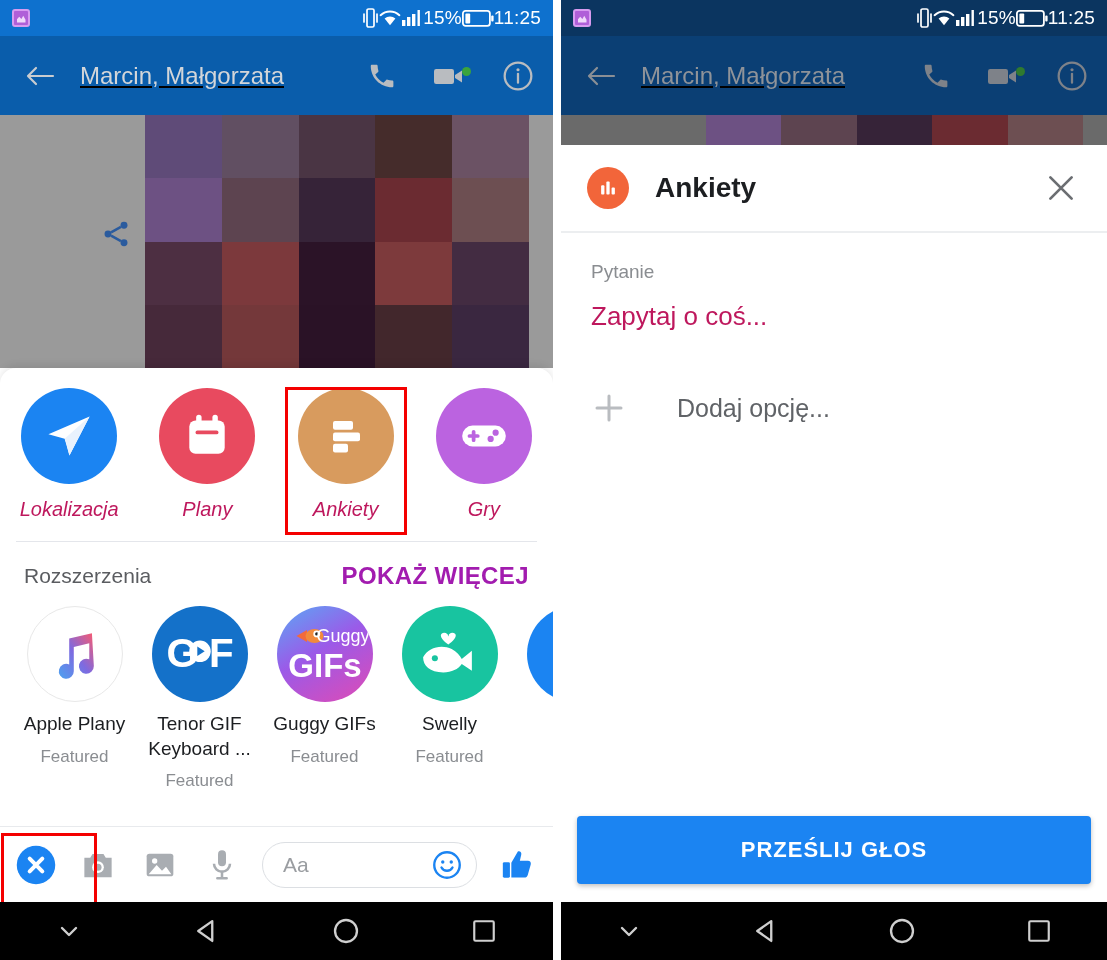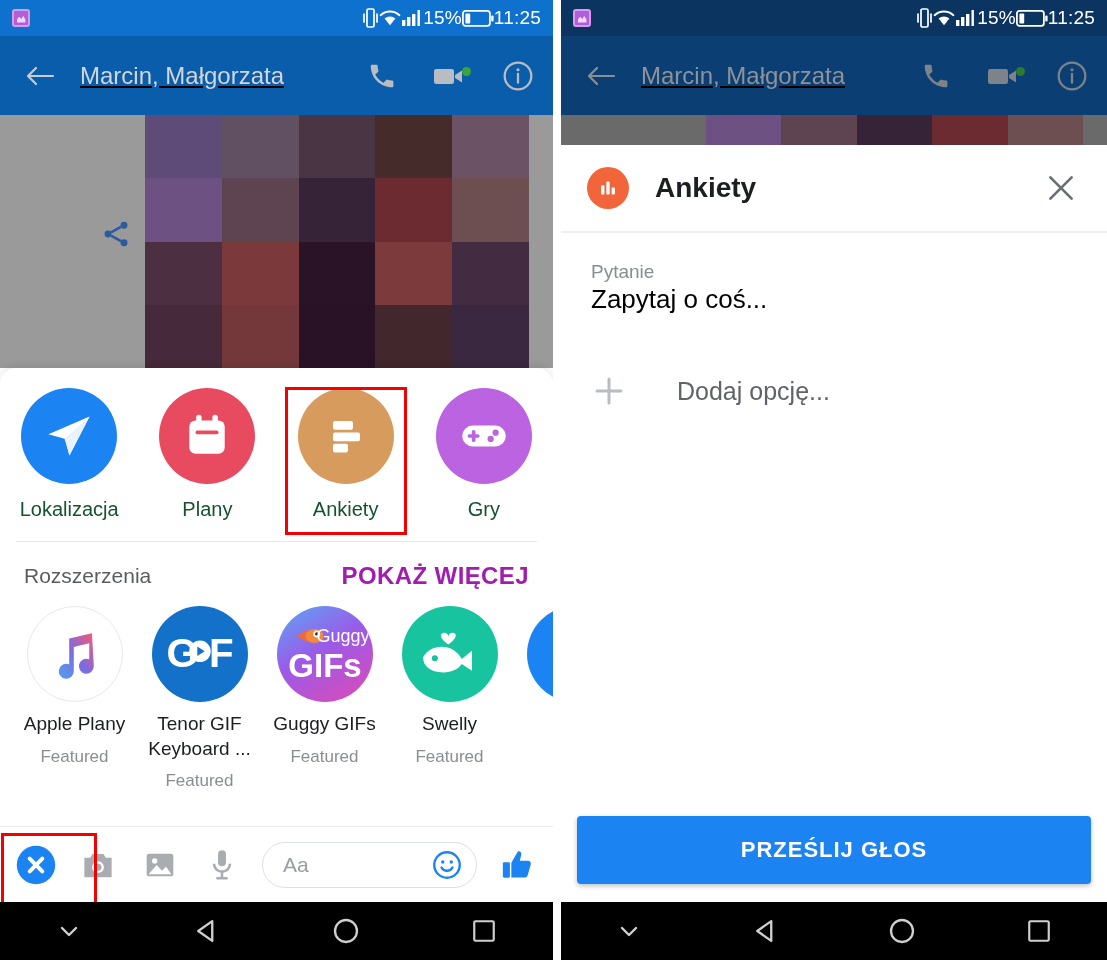--- a/index.html
+++ b/index.html
@@ -75,21 +75,21 @@
     display: flex; flex-direction: column;
   }
   .apps-row {
     display: flex; padding: 16px 0 8px 0;
   }
   .app-cell {
     flex: 1; display: flex; flex-direction: column; align-items: center; gap: 14px;
     position: relative; padding: 4px 0 12px 0;
   }
   .app-circle { width: 96px; height: 96px; border-radius: 50%; display:flex; align-items:center; justify-content:center; }
-  .app-label { font-size: 20px; color: #14532d; }
+  .app-label { font-size: 20px; color: #be185d; font-style: italic; }
 
   .hl-box { position: absolute; border: 3px solid #f40000; pointer-events:none; }
 
   .divider { height: 1px; background: #e4e6eb; margin: 0 16px; }
 
   
   .ext-head {
     display: flex; align-items: center; justify-content: space-between;
     padding: 20px 24px 10px 24px;
   }
@@ -127,21 +127,21 @@
     position: absolute; left: 0; right: 0; top: 145px; bottom: 58px;
     background: #ffffff; display: flex; flex-direction: column;
   }
   .poll-head { display: flex; align-items: center; padding: 22px 26px; gap: 26px; }
   .poll-badge { width: 42px; height: 42px; border-radius: 50%; background: #f2653a; display:flex; align-items:center; justify-content:center; }
   .poll-title { font-size: 28px; font-weight: bold; color: #1c1e21; }
   .poll-close { margin-left: auto; width: 40px; height: 40px; display:flex; align-items:center; justify-content:center; }
   .poll-sep { height: 2px; background: #eceef0; }
   .poll-body { padding: 28px 30px 0 30px; }
   .poll-q-label { font-size: 19px; color: #8a8d91; }
-  .poll-q-value { font-size: 26px; color: #000000; margin-top: 1px; }
+  .poll-q-value { font-size: 26px; color: #be185d; margin-top: 18px; }
   .poll-add { display: flex; align-items: center; gap: 50px; margin-top: 58px; }
   .poll-add-text { font-size: 25px; color: #606367; }
   .poll-footer { margin-top: auto; padding: 0 16px 18px 16px; }
   .poll-submit {
     height: 68px; background: #1b84f2; border-radius: 4px;
     display: flex; align-items: center; justify-content: center;
     color: #ffffff; font-size: 22px; font-weight: bold; letter-spacing: 1px;
     box-shadow: 0 2px 5px rgba(0,0,0,.25);
   }
 </style>

